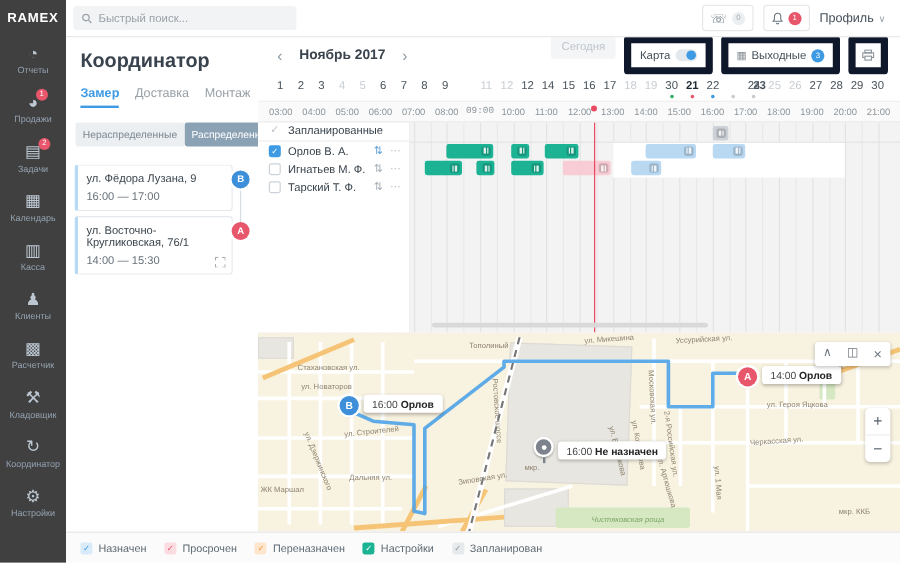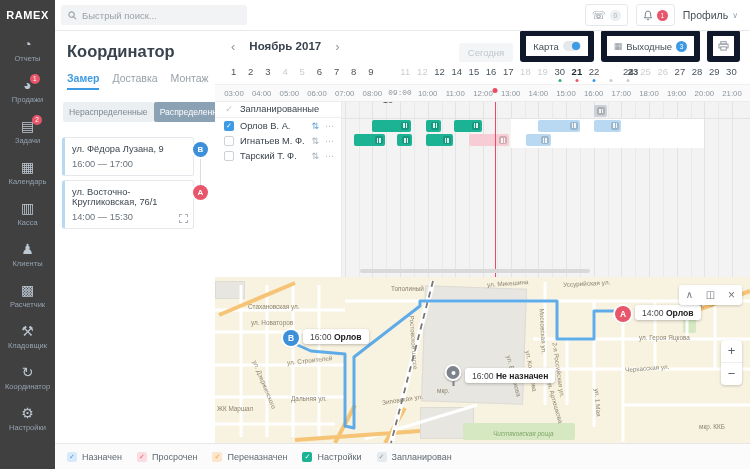--- a/index.html
+++ b/index.html
@@ -45,21 +45,21 @@
   .card .time{font-size:9.3px;color:#6a737b;margin-top:5px;}
   .repeat-ic{position:absolute;right:5px;bottom:5px;width:7px;height:7px;border:1px dashed #a7afb6;border-radius:1px;}
   .stopmark{position:absolute;left:138px;width:15px;height:15px;border-radius:50%;color:#fff;font-size:8px;font-weight:bold;
             display:flex;align-items:center;justify-content:center;box-shadow:0 0 0 2px #fff;}
   .stopline{position:absolute;left:145px;width:1px;background:#d8dde2;}
   
   .schead{left:215px;top:30px;width:535px;height:32px;background:#fff;display:flex;align-items:center;z-index:21;}
   .mnav{display:flex;align-items:center;gap:14px;margin-left:16px;}
   .mnav .arrow{color:#8c98a3;font-size:13px;cursor:pointer;}
   .mlabel{font-size:11.5px;font-weight:bold;color:#39434d;}
-  .schead-right{margin-left:auto;display:flex;align-items:flex-end;gap:7px;padding-right:10px;}
+  .schead-right{margin-left:auto;display:flex;align-items:flex-start;gap:7px;padding-right:10px;}
   .today-btn{background:#f3f5f6;color:#c0c7cd;font-size:9.5px;border:0;border-radius:3px;padding:4px 9px;font-family:inherit;}
   .ctrl-btn{border:6px solid #0f172a;border-radius:3px;height:20px;display:flex;align-items:center;gap:4px;padding:0 7px;background:#fff;font-size:9.5px;color:#45505a;}
   .switch{width:18px;height:10px;background:#e3e9ed;border-radius:5px;position:relative;}
   .switch i{position:absolute;right:1px;top:1px;width:8px;height:8px;border-radius:50%;background:#3d9ae3;}
   .cal-glyph,.prn-glyph{color:#8a939b;font-size:9px;}
   .daystrip{left:215px;top:62px;width:535px;height:22px;background:#fff;z-index:21;}
   .day{position:absolute;transform:translateX(-50%);font-size:9.5px;color:#4a545c;top:4px;cursor:pointer;}
   .day.weekend{color:#c9ced3;}
   .day.selected{color:#1f2933;font-weight:bold;}
   .daydot{position:absolute;width:3px;height:3px;border-radius:50%;transform:translateX(-50%);top:17px;}

